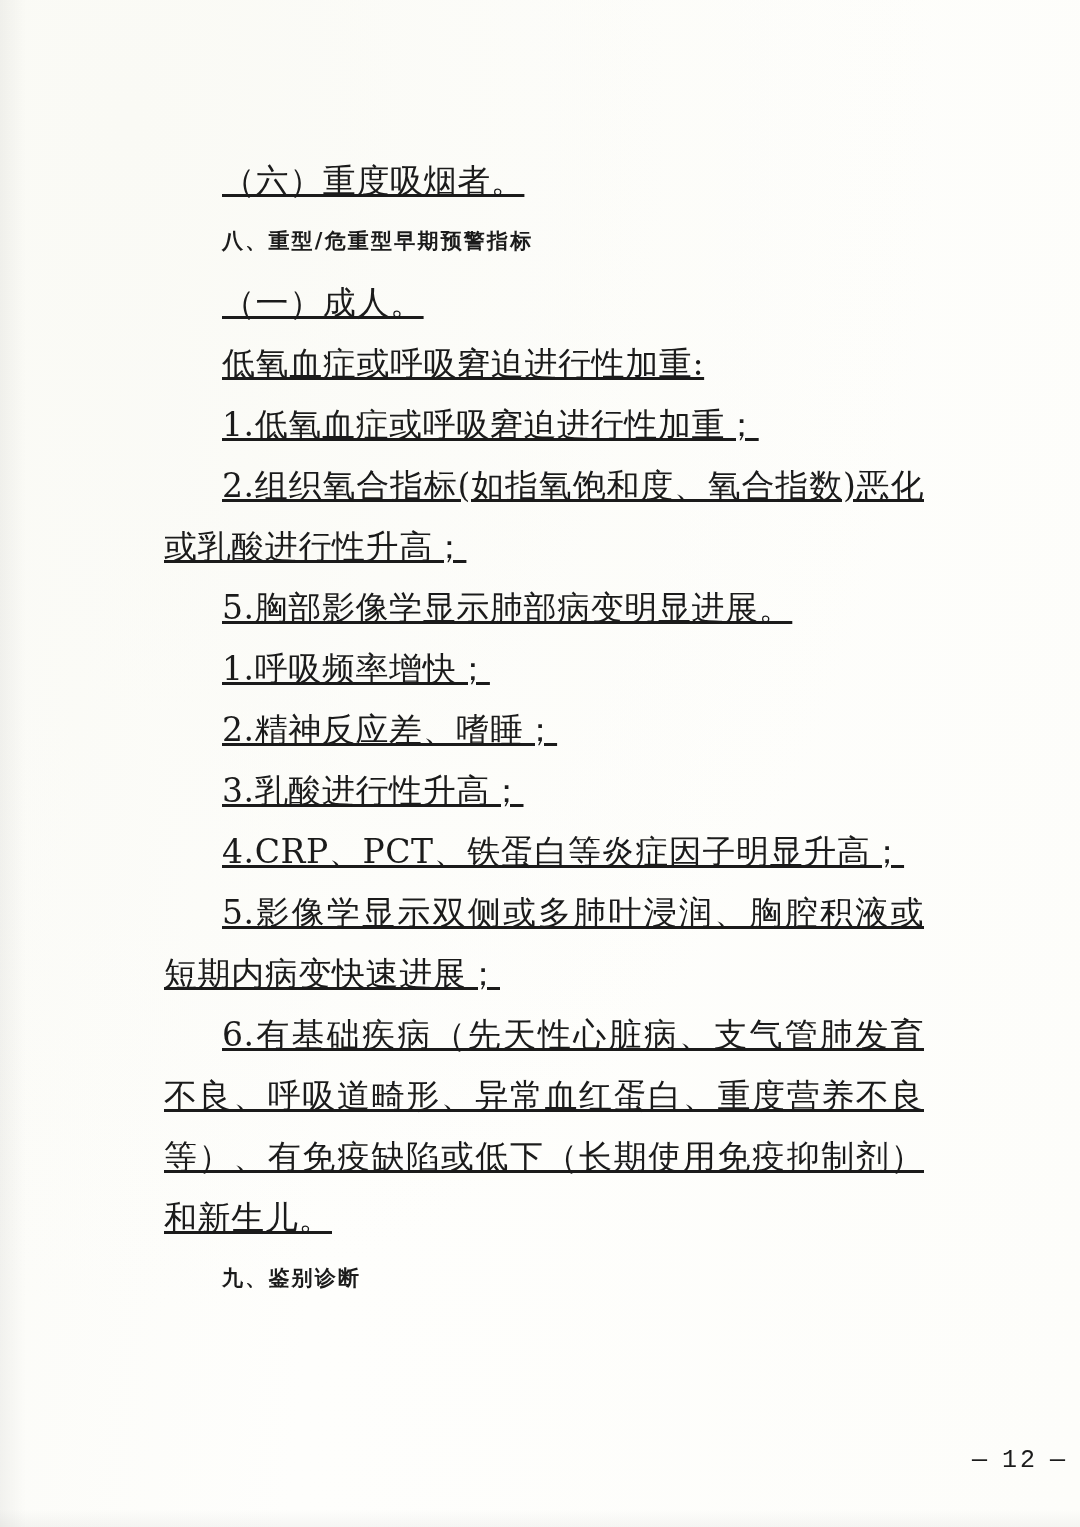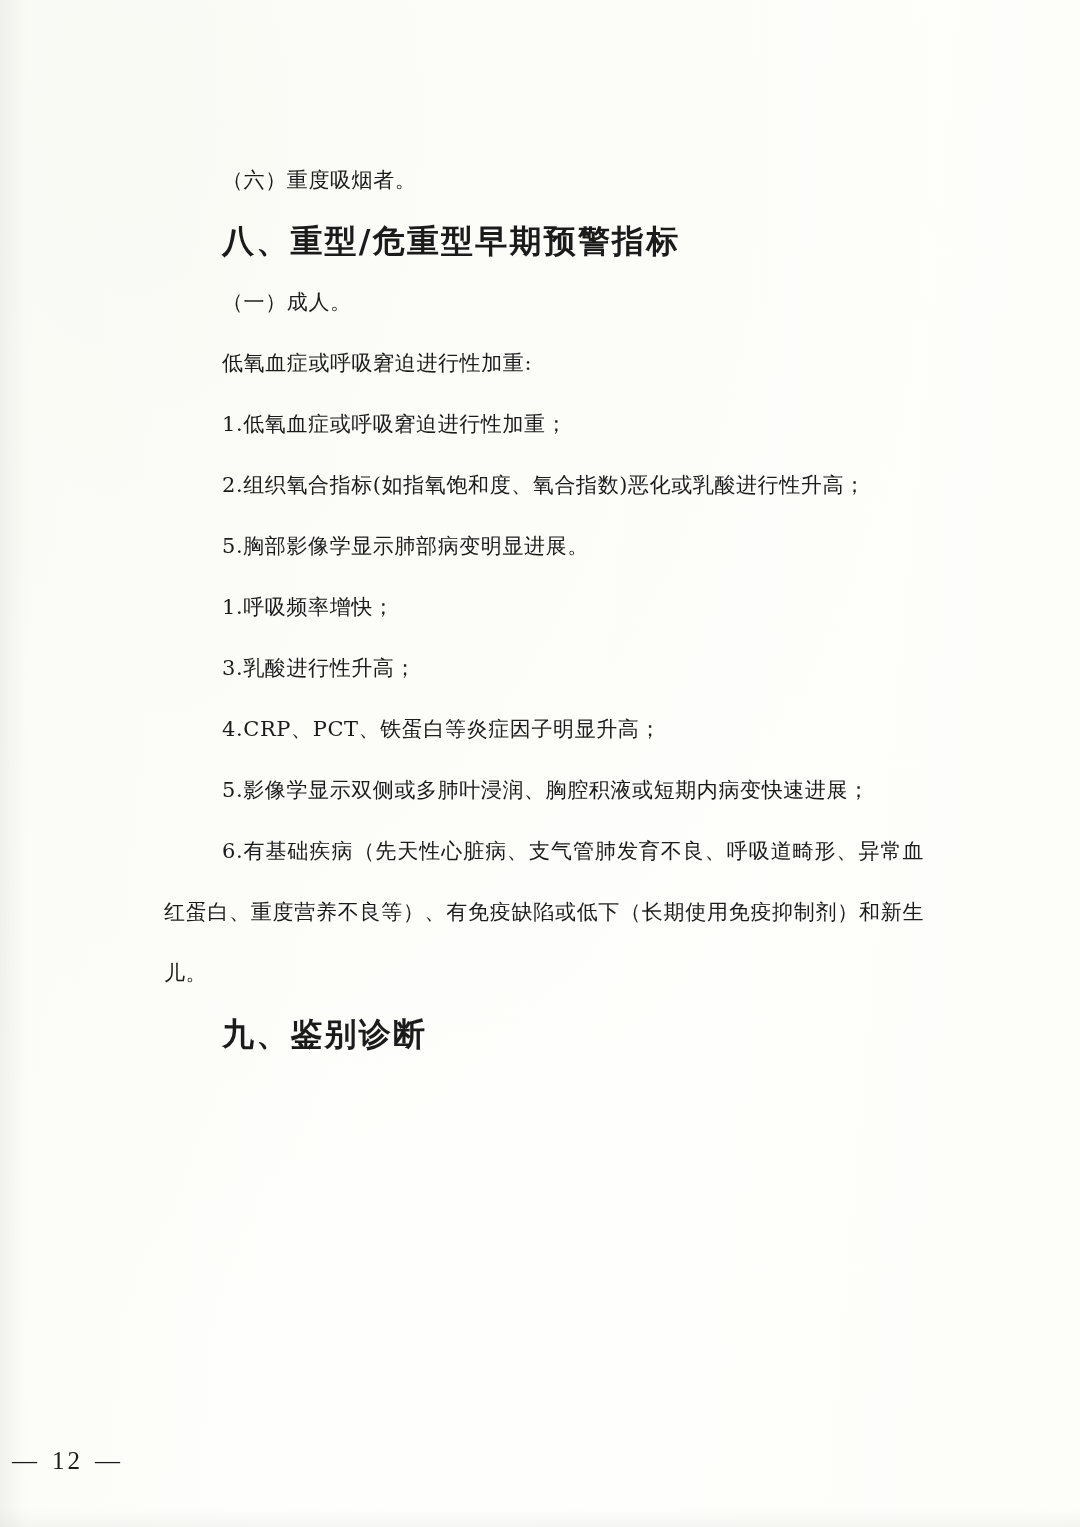--- a/index.html
+++ b/index.html
@@ -30,48 +30,49 @@
     position: absolute;
     left: 164px;
     top: 150px;
     width: 760px;
   }
   p, h2 {
     margin: 0;
     padding: 0;
   }
   .para {
-    font-size: 21px;
+    font-size: 33px;
     line-height: 61px;
     letter-spacing: 0.6px;
     text-align: justify;
     text-justify: inter-character;
     white-space: pre-wrap;
+    text-decoration: underline;
   }
   .indent {
     text-indent: 58px;
   }
   .heading {
     font-family: "DejaVu Sans", "Liberation Sans", sans-serif;
     font-weight: 700;
-    font-size: 32px;
+    font-size: 21px;
     line-height: 61px;
     letter-spacing: 2.2px;
     text-indent: 58px;
   }
   .footer {
     position: absolute;
     left: 0;
     right: 0;
     bottom: 52px;
-    text-align: left;
+    text-align: right;
     font-size: 25px;
     letter-spacing: 3px;
     color: #1b1b1b;
-    font-family: Liberation Serif, serif;
+    font-family: Liberation Mono, monospace;
   }
   .footer .dash {
     display: inline-block;
     margin: 0 12px;
   }
   
   .edge-left {
     position: absolute;
     left: 0; top: 0; bottom: 0; width: 26px;
     background: linear-gradient(to right, rgba(0,0,0,0.045), rgba(0,0,0,0));
@@ -105,20 +106,21 @@
 
     <p class="para indent">2.组织氧合指标(如指氧饱和度、氧合指数)恶化或乳酸进行性升高；</p>
 
 
 
     <p class="para indent">5.胸部影像学显示肺部病变明显进展。</p>
 
 
     <p class="para indent">1.呼吸频率增快；</p>
 
+    <p class="para indent">2.精神反应差、嗜睡；</p>
 
     <p class="para indent">3.乳酸进行性升高；</p>
 
     <p class="para indent">4.CRP、PCT、铁蛋白等炎症因子明显升高；</p>
 
     <p class="para indent">5.影像学显示双侧或多肺叶浸润、胸腔积液或短期内病变快速进展；</p>
 
     <p class="para indent">6.有基础疾病（先天性心脏病、支气管肺发育不良、呼吸道畸形、异常血红蛋白、重度营养不良等）、有免疫缺陷或低下（长期使用免疫抑制剂）和新生儿。</p>
 
     <h2 class="heading">九、鉴别诊断</h2>

